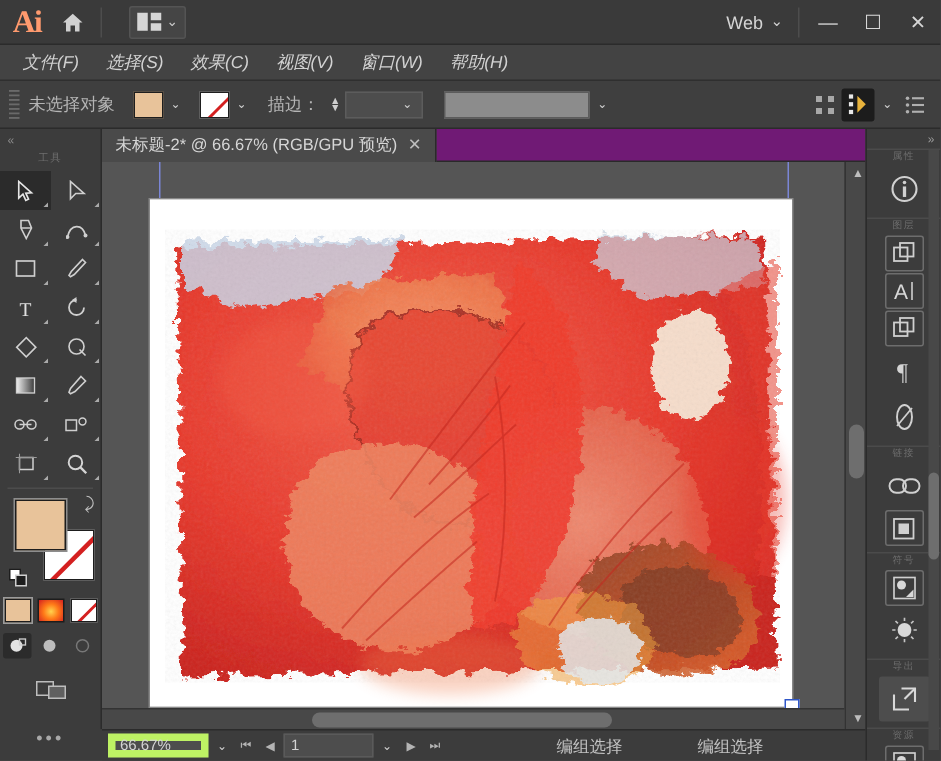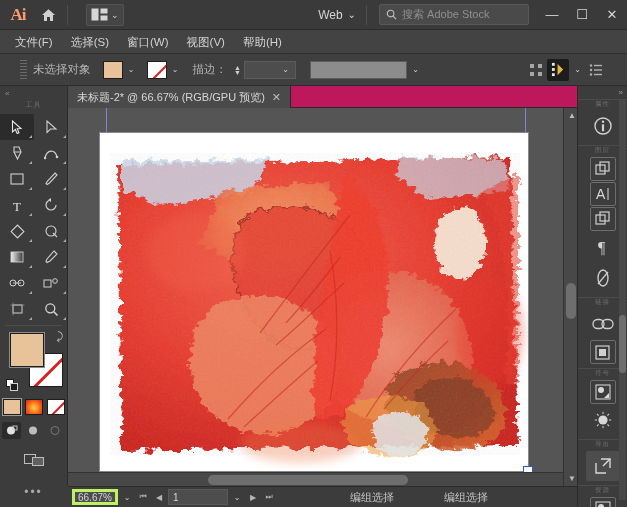--- a/index.html
+++ b/index.html
@@ -16,21 +16,21 @@
 
   
   .titlebar {
     position: absolute; left:0; top:0; width:627px; height:30px;
     background:#3a3a3a; border-bottom:1px solid #2b2b2b;
     display:flex; align-items:center;
   }
   .ai-logo {
     width:30px; height:28px; margin-left:3px;
     display:flex; align-items:center; justify-content:center;
-    font-weight:bold; font-size:17px; color:#ff9a6e;
+    font-weight:bold; font-size:21px; color:#ff9a6e;
     font-family:"Liberation Serif", serif; letter-spacing:-1px;
   }
   .home-icon { width:30px; height:28px; display:flex; align-items:center; justify-content:center; }
   .tb-sep { width:1px; height:20px; background:#4d4d4d; margin:0 4px; }
   .arrange-btn {
     display:flex; align-items:center; gap:3px; height:22px; padding:0 4px;
     margin-left:14px; background:#454545; border:1px solid #545454; border-radius:2px;
   }
   .spacer { flex:1; }
   .web-btn { display:flex; align-items:center; gap:5px; padding:0 6px; height:22px; color:#d4d4d4; font-size:12px; }
@@ -42,27 +42,27 @@
   }
   .win-btns { display:flex; align-items:center; height:30px; }
   .win-btn { width:30px; height:30px; display:flex; align-items:center; justify-content:center; color:#d6d6d6; font-size:13px; }
 
   
   .menubar {
     position:absolute; left:0; top:30px; width:627px; height:24px;
     background:#434343; border-bottom:1px solid #2f2f2f;
     display:flex; align-items:center; padding-left:6px;
   }
-  .menu-item { padding:0 9px; height:24px; line-height:24px; font-size:11.5px; color:#d2d2d2; white-space:nowrap; }
+  .menu-item { padding:0 9px; height:24px; line-height:24px; font-size:11.5px; color:#d2d2d2; white-space:nowrap;font-style:italic; }
 
   
   .optionsbar {
     position:absolute; left:0; top:54px; width:627px; height:32px;
     background:#3f3f3f; border-bottom:1px solid #2b2b2b;
-    display:flex; align-items:center; padding:0 20px;
+    display:flex; align-items:center; padding:0 6px;
   }
   .grip { width:7px; height:20px; margin-right:6px;
     background:repeating-linear-gradient(to bottom,#6a6a6a 0 1px,transparent 1px 3px);
     background-size:3px 3px; }
   .opt-label { font-size:11.5px; color:#b4b4b4; margin-right:12px; white-space:nowrap; }
   .swatch-wrap { display:flex; align-items:center; }
   .swatch {
     width:20px; height:18px; border:1px solid #1e1e1e; background:#e8c39a;
   }
   .swatch.none {
@@ -84,22 +84,22 @@
   }
   .wide-combo {
     height:18px; width:97px; background:#8c8c8c; border:1px solid #5c5c5c; margin-left:14px;
   }
   .opt-icon { width:22px; height:22px; display:flex; align-items:center; justify-content:center; color:#b8b8b8; }
   .opt-icon.active { background:#1c1c1c; border-radius:2px; }
 
   
   .tabstrip {
     position:absolute; left:68px; top:86px; width:509px; height:22px;
-    background:#be185d; border-bottom:1px solid #2a2a2a;
-    display:flex; align-items:flex-start;
+    background:#701a75; border-bottom:1px solid #2a2a2a;
+    display:flex; align-items:center;
   }
   .doc-tab {
     height:22px; display:flex; align-items:center; gap:7px;
     padding:0 9px; background:#4a4a4a; border-right:1px solid #2a2a2a;
     font-size:11px; color:#d6d6d6; white-space:nowrap;
   }
   .tab-close { font-size:11px; color:#bdbdbd; }
 
   
   .toolbar {
@@ -183,21 +183,21 @@
   .hthumb { position:absolute; left:140px; top:2px; width:200px; height:10px; background:#6e6e6e; border-radius:5px; }
   .scroll-arrow { position:absolute; color:#bdbdbd; font-size:8px; }
 
   
   .statusbar {
     position:absolute; left:68px; top:486px; width:509px; height:21px;
     background:#3c3c3c; border-top:1px solid #2b2b2b;
     display:flex; align-items:center; padding-left:4px; gap:2px;
   }
   .zoom-field {
-    width:46px; height:16px; background:#4d4d4d; border:3px solid #bef264;
+    width:67px; height:16px; background:#4d4d4d; border:5px solid #bef264;
     font-size:10px; color:#d4d4d4; display:flex; align-items:center; padding-left:3px;
   }
   .sb-drop { width:14px; height:16px; display:flex; align-items:center; justify-content:center; color:#cfcfcf; font-size:8px; }
   .nav-btn { width:14px; height:16px; display:flex; align-items:center; justify-content:center; color:#b4b4b4; font-size:8px; }
   .page-field {
     width:60px; height:16px; background:#4d4d4d; border:1px solid #5a5a5a;
     font-size:10px; color:#d4d4d4; display:flex; align-items:center; padding-left:4px;
   }
   .status-text { font-size:11px; color:#c4c4c4; white-space:nowrap; }
 
@@ -247,40 +247,34 @@
 
     <div class="spacer"></div>
 
     <div class="web-btn">
       <span>Web</span>
       <span style="font-size:10px;">⌄</span>
     </div>
 
     <div class="tb-sep"></div>
 
-    <div class="search-box">
-      <svg width="11" height="11" viewBox="0 0 12 12">
-        <circle cx="5" cy="5" r="3.6" stroke="#bdbdbd" fill="none" stroke-width="1.2"></circle>
-        <line x1="7.7" y1="7.7" x2="11" y2="11" stroke="#bdbdbd" stroke-width="1.3"></line>
-      </svg>
-      <span>搜索 Adobe Stock</span>
-    </div>
 
     <div class="win-btns">
       <div class="win-btn">—</div>
       <div class="win-btn">☐</div>
       <div class="win-btn close">✕</div>
     </div>
   </div>
 
   <div class="menubar">
     <div class="menu-item">文件(F)</div>
     <div class="menu-item">选择(S)</div>
+    <div class="menu-item">效果(C)</div>
+    <div class="menu-item">视图(V)</div>
     <div class="menu-item">窗口(W)</div>
-    <div class="menu-item">视图(V)</div>
     <div class="menu-item">帮助(H)</div>
   </div>
 
   <div class="optionsbar">
     <div class="grip"></div>
 
     <div class="opt-label">未选择对象</div>
 
     <div class="swatch-wrap">
       <div class="swatch"></div>

